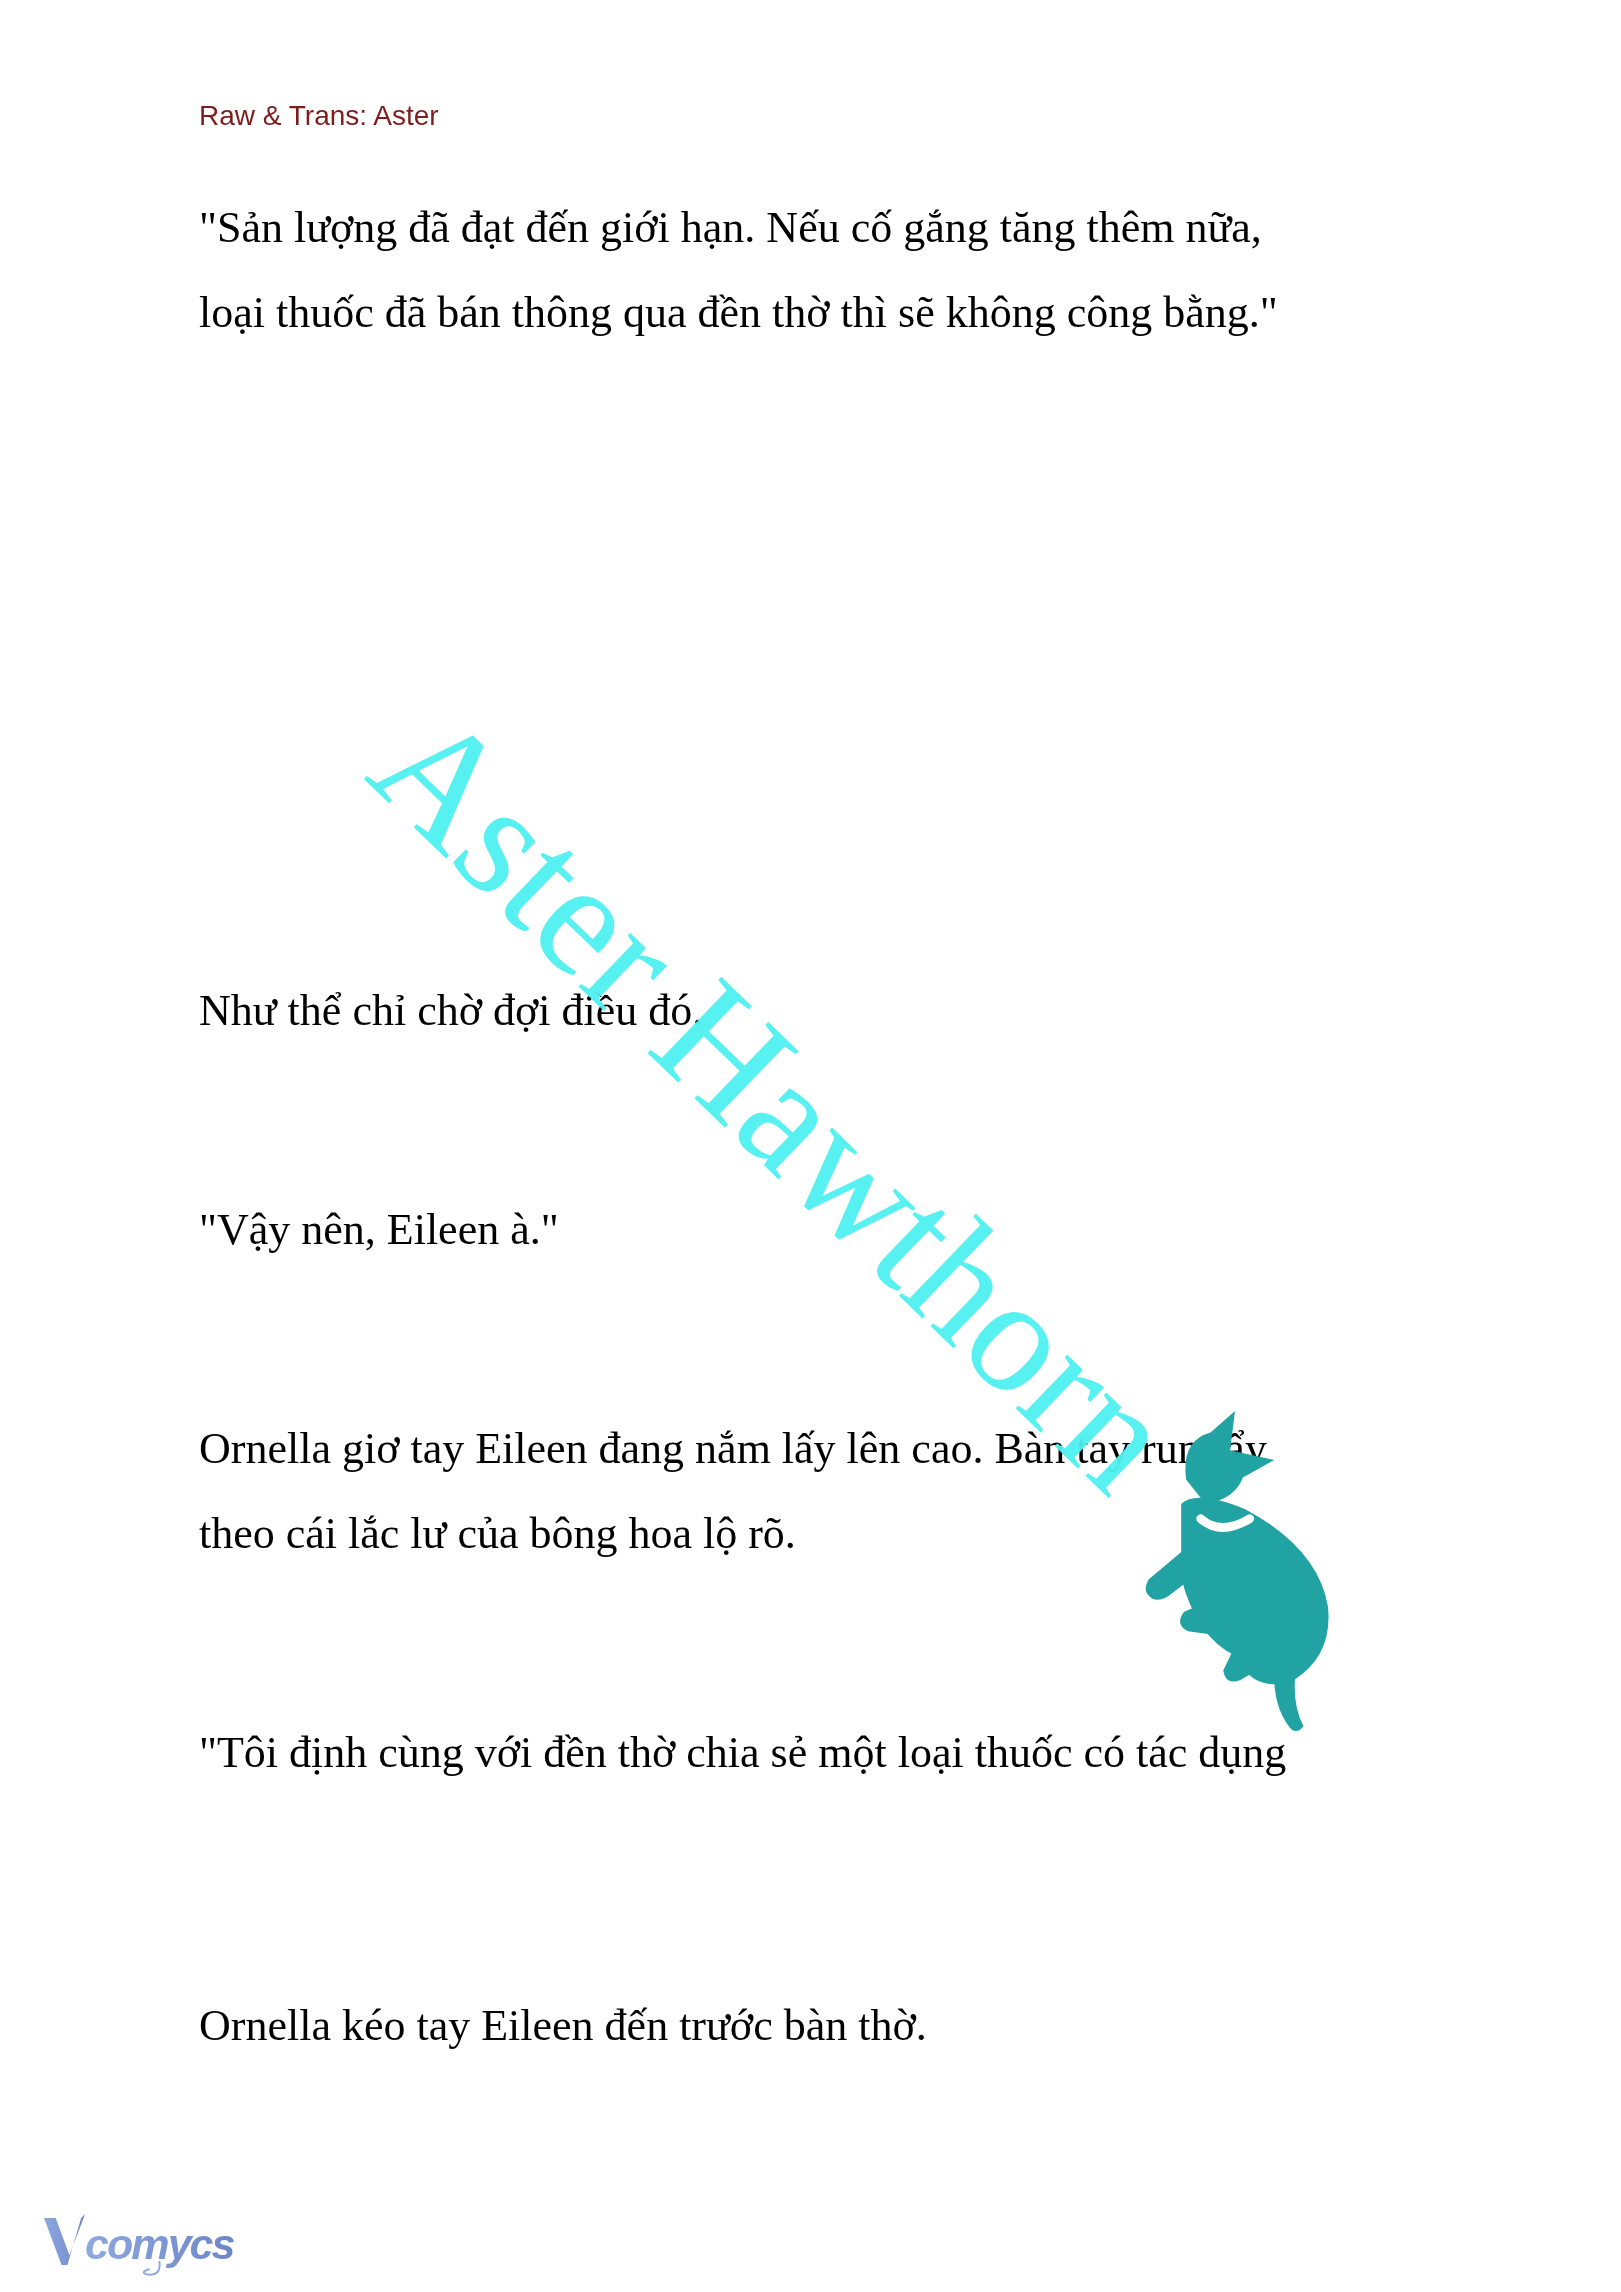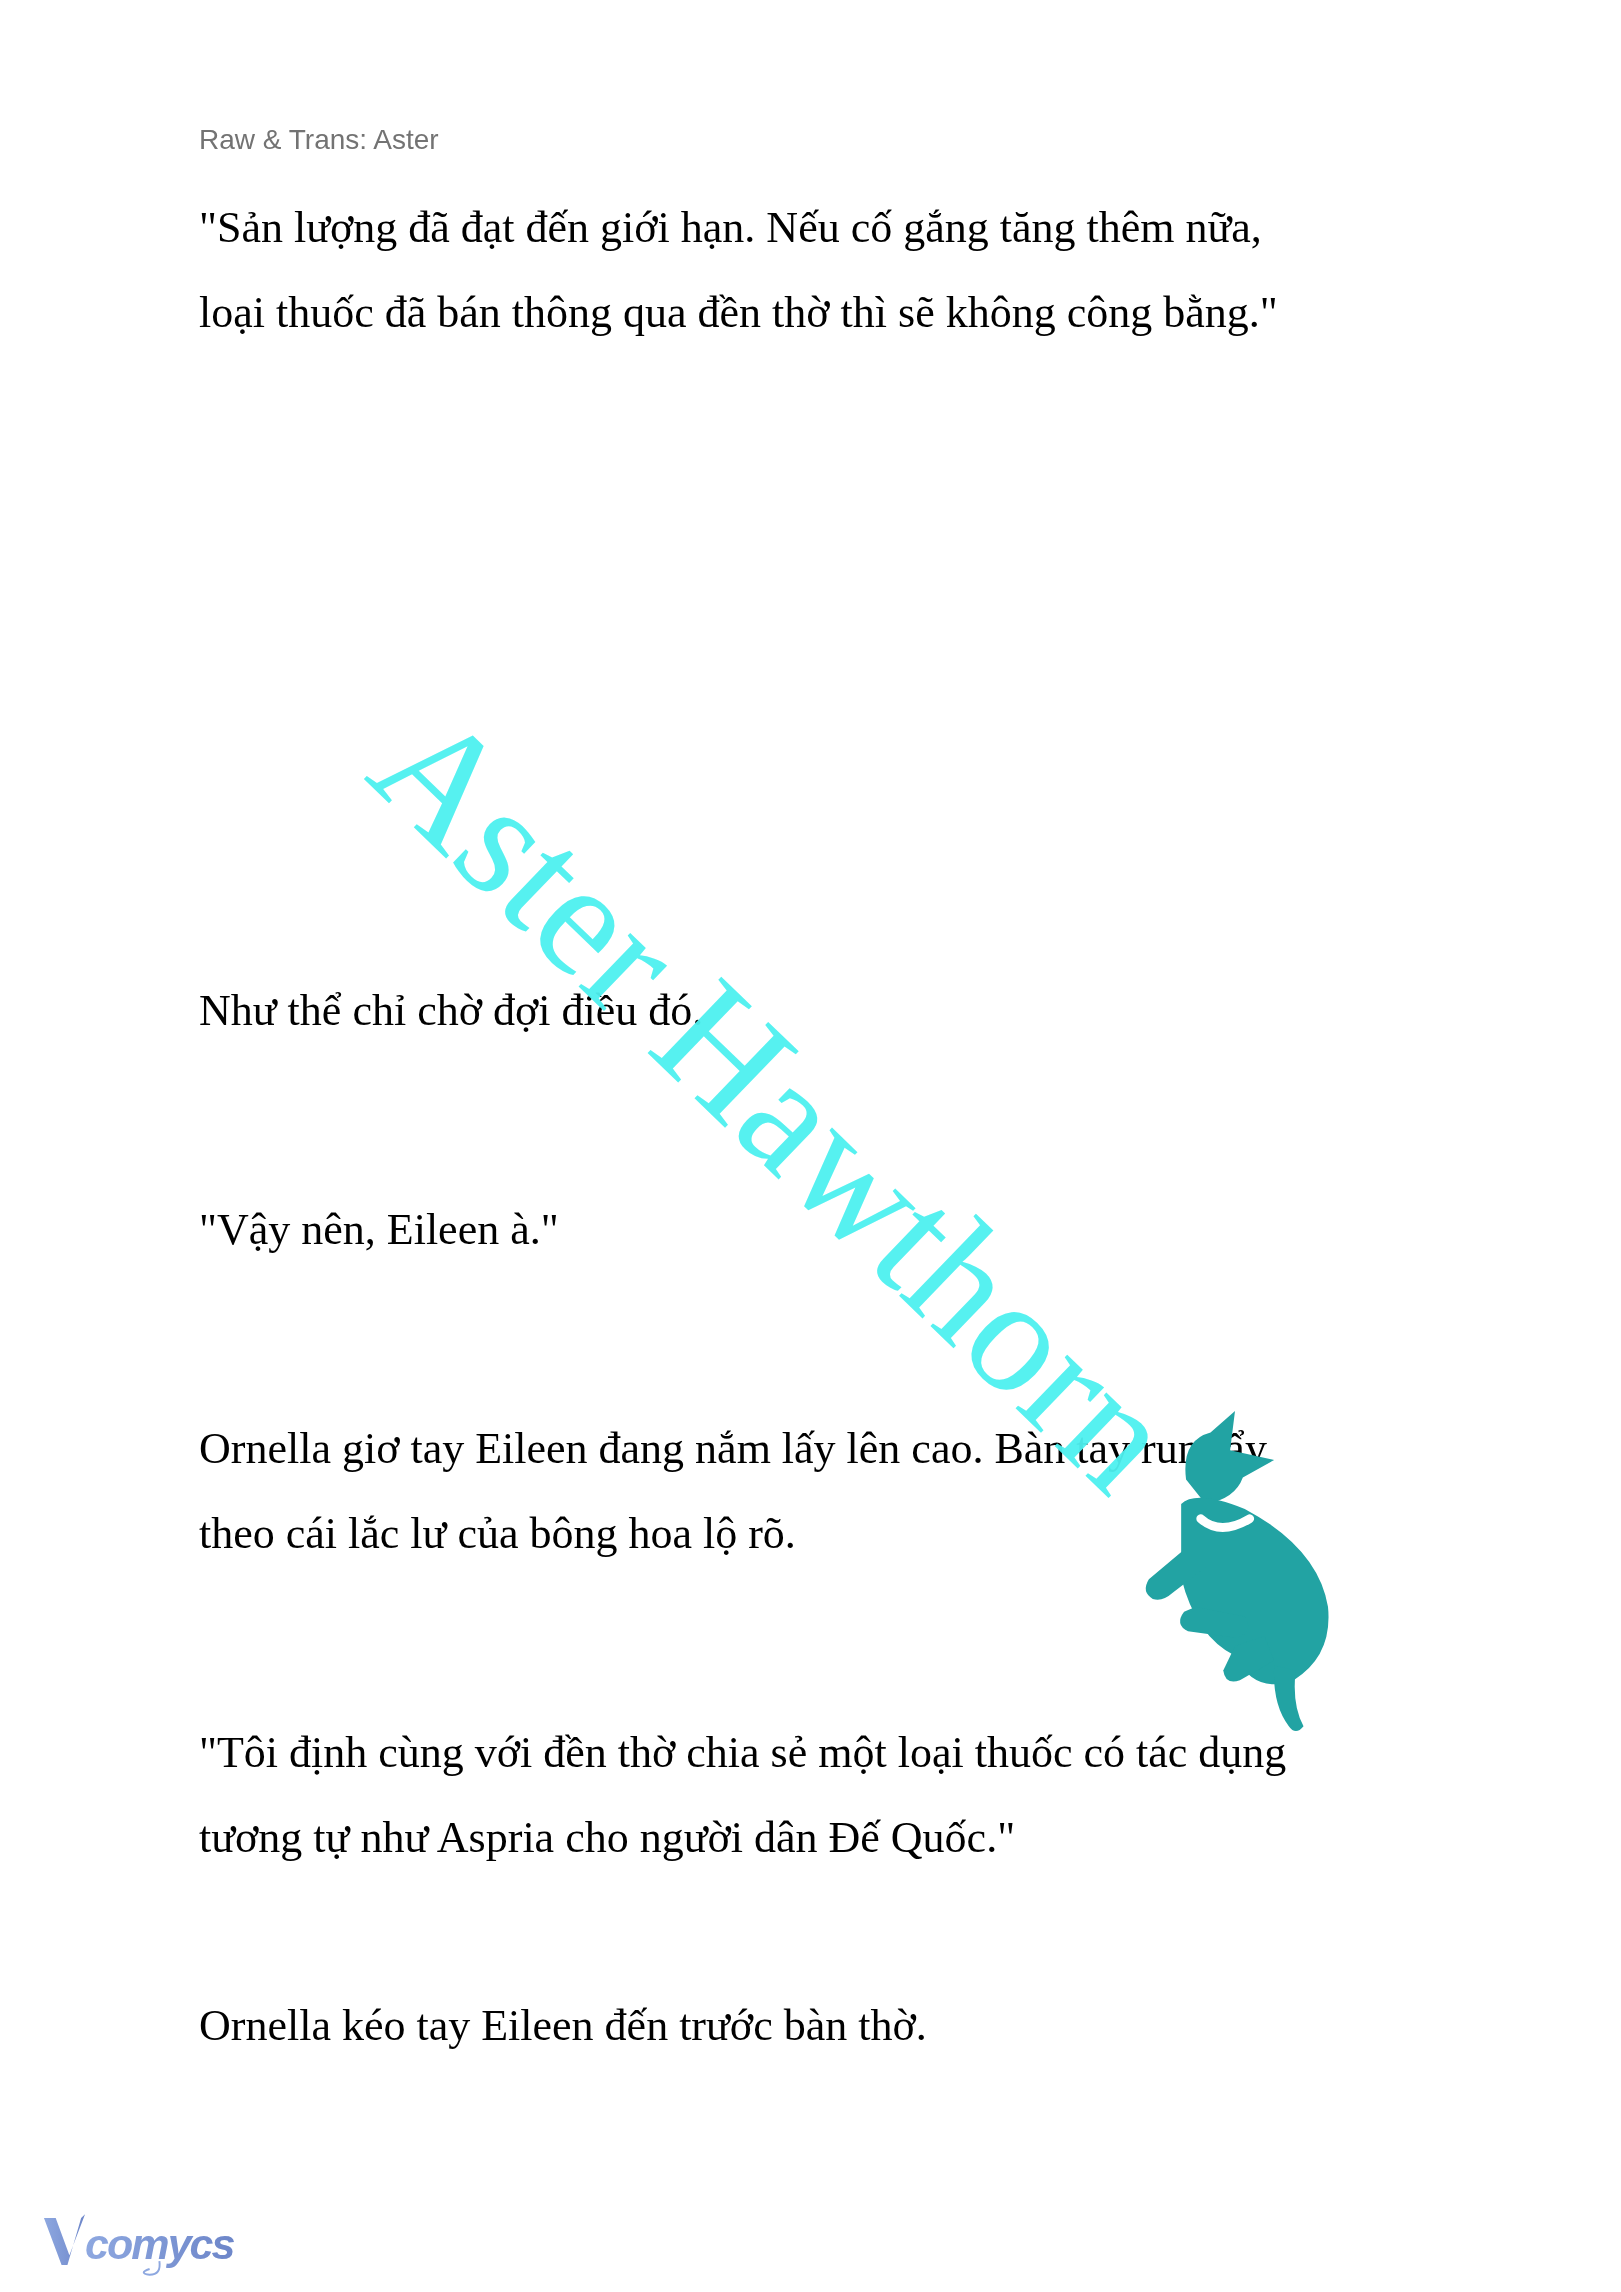--- a/index.html
+++ b/index.html
@@ -1,19 +1,19 @@
 <!DOCTYPE html>
 <html><head>
 <meta charset="utf-8">
 <style>
   html, body { margin:0; padding:0; background:#ffffff; }
   body { width:1621px; height:2293px; position:relative; overflow:hidden; }
   .header {
     position:absolute; left:199px; top:100px;
-    font-family:"Liberation Sans", sans-serif; font-size:28px; color:#737373;margin-top:24px;
+    font-family:"Liberation Sans", sans-serif; font-size:28px; color:#7f1d1d;
   }
   .para {
     position:absolute; left:199px; width:1274px;
     font-family:"Liberation Serif", serif; font-size:44px; line-height:85px;
     color:#000; white-space:nowrap; z-index:2;
   }
   .para .line { display:block; }
   .watermark {
     position:absolute; left:176px; top:1019px; width:1196px;
     transform-origin:center center; transform:rotate(44deg);
@@ -45,21 +45,20 @@
   <span class="line">"Vậy nên, Eileen à."</span>
 </div>
 
 <div class="para" style="top:1406px">
   <span class="line">Ornella giơ tay Eileen đang nắm lấy lên cao. Bàn tay run rẩy</span>
   <span class="line">theo cái lắc lư của bông hoa lộ rõ.</span>
 </div>
 
 <div class="para" style="top:1710px">
   <span class="line">"Tôi định cùng với đền thờ chia sẻ một loại thuốc có tác dụng</span>
-  <span class="line">tương tự như Aspria cho người dân Đế Quốc."</span>
 </div>
 
 <div class="para" style="top:1983px">
   <span class="line">Ornella kéo tay Eileen đến trước bàn thờ.</span>
 </div>
 
 <div class="watermark">Aster Hawthorn</div>
 
 <div class="cat">
   <svg width="216" height="323" viewBox="0 0 220 330">

